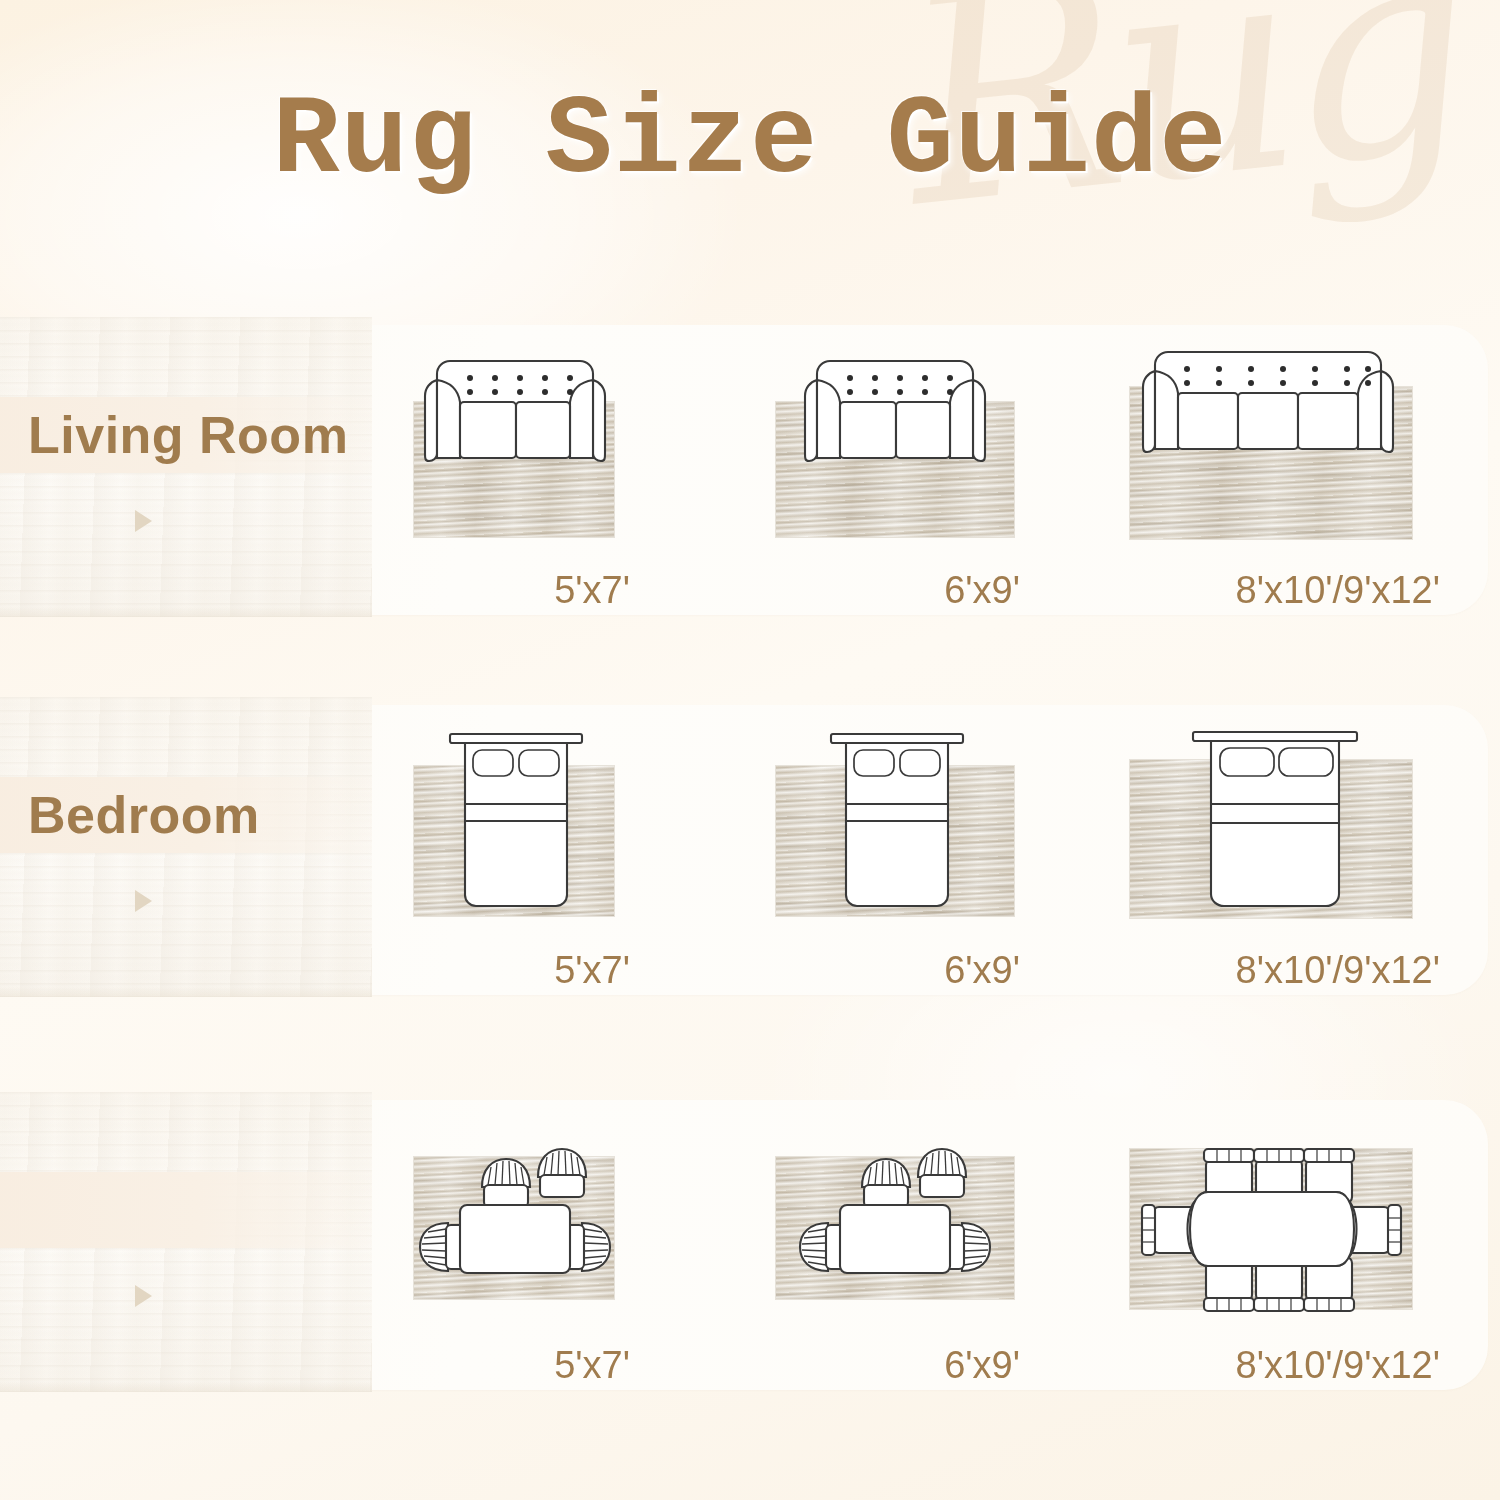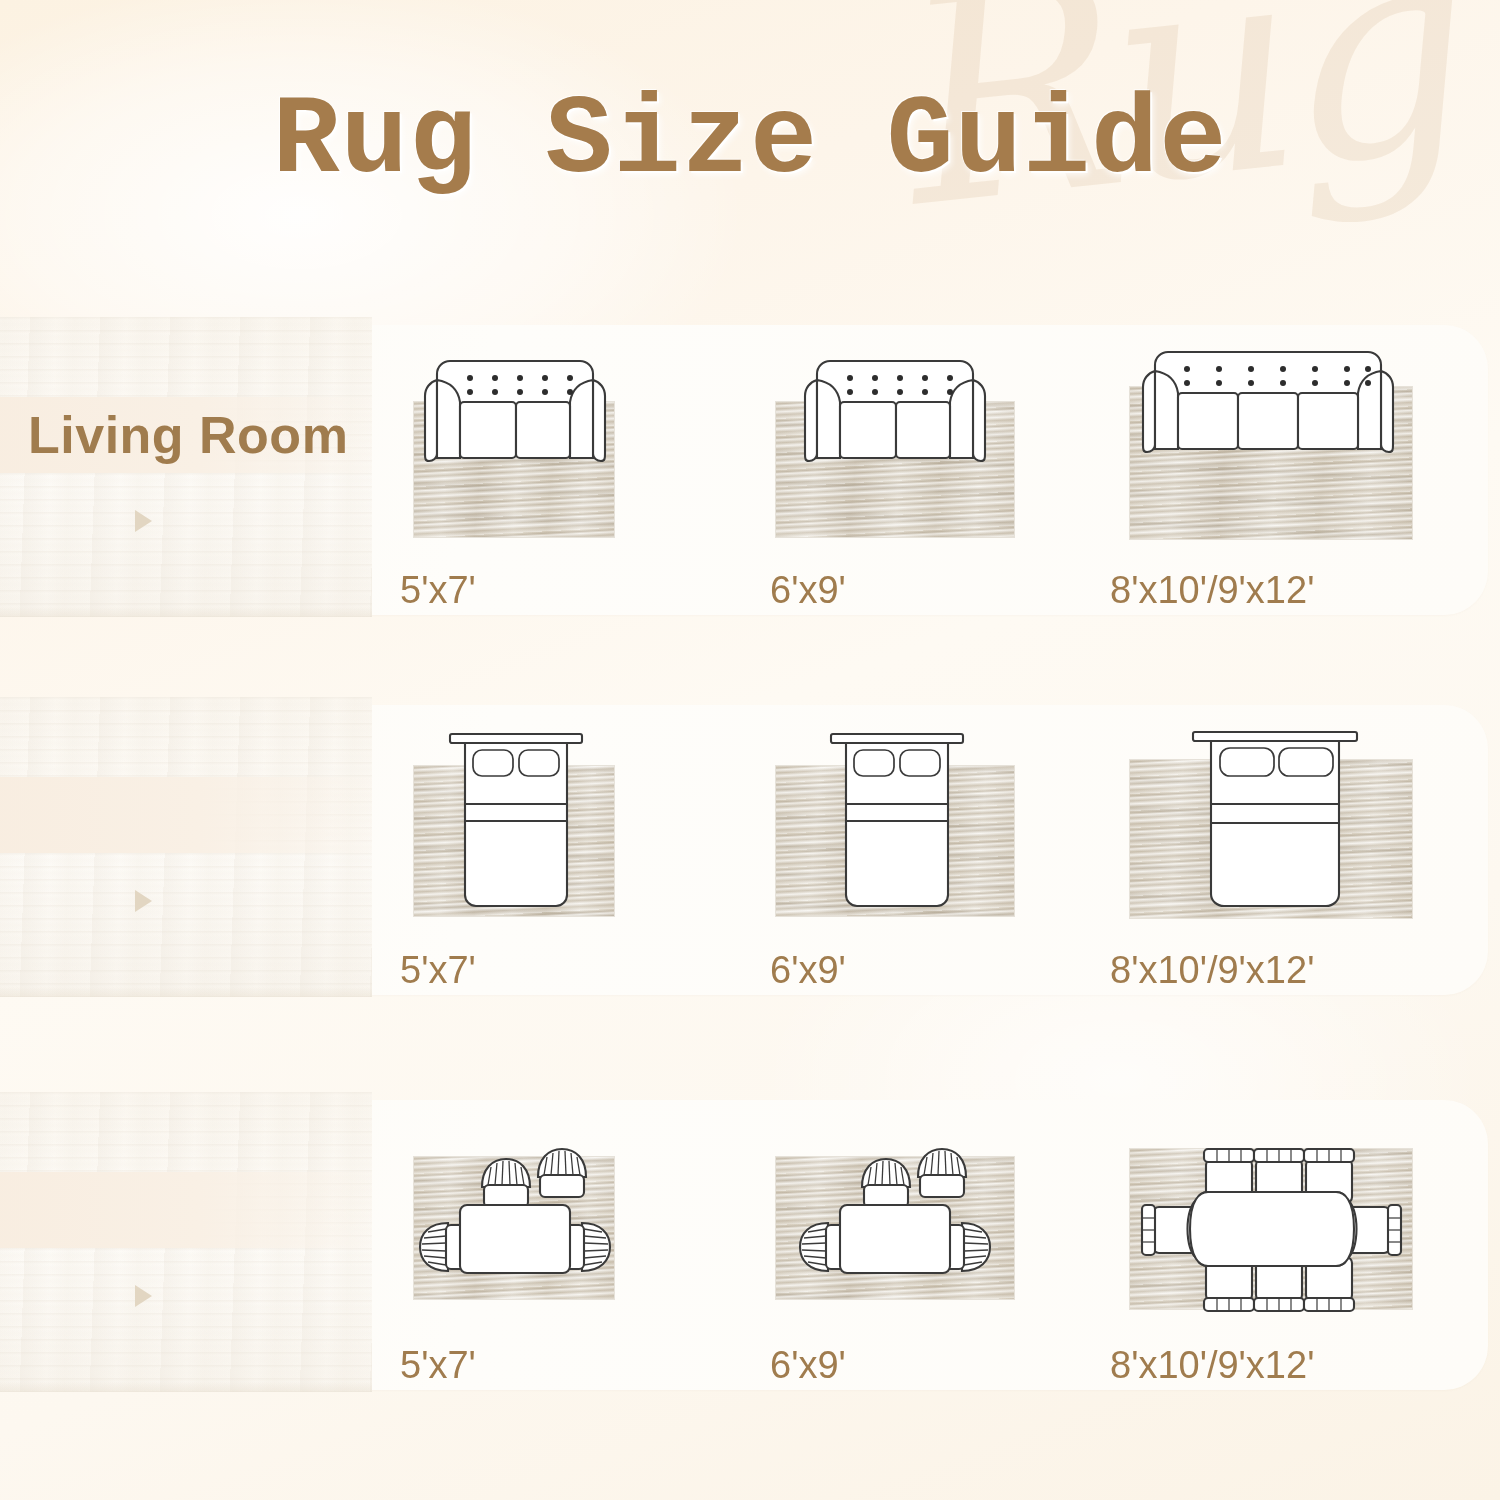--- a/index.html
+++ b/index.html
@@ -158,21 +158,21 @@
     left: 0;
     bottom: 56px;
     width: 100%;
     height: 215px;
   }
   .size-label {
     position: absolute;
     left: 0;
     bottom: 2px;
     width: 100%;
-    text-align: left;
+    text-align: right;
     font-size: 38px;
     line-height: 46px;
     color: #a07c4e;
     white-space: nowrap;
   }
 
   
   .rug {
     position: absolute;
     background-color: #efece5;
@@ -323,20 +323,21 @@
         </div>
       </div>
       <div class="size-label">8'x10'/9'x12'</div>
     </div>
   </div>
 
   <div class="section s2">
     <div class="card"></div>
     <div class="label-plate"></div>
     <div class="name-band"></div>
+    <div class="room-name">Bedroom</div>
     <div class="play-marker"></div>
 
     <div class="col" style="left:400px; width:230px;">
       <div class="stage">
         <div class="rug" style="left:14px; top:42px; width:200px; height:150px;"></div>
         <div class="furn" style="left:46px; top:4px;">
           <svg width="140" height="186" viewBox="0 0 140 186">
             <rect class="fline" x="4" y="6" width="132" height="9" rx="2"></rect>
             <path class="fline" d="M19 15 L121 15 L121 167 C121 173 116 178 110 178 L30 178 C24 178 19 173 19 167 Z"></path>
             <rect class="fline-thin" x="27" y="22" width="40" height="26" rx="9"></rect>

